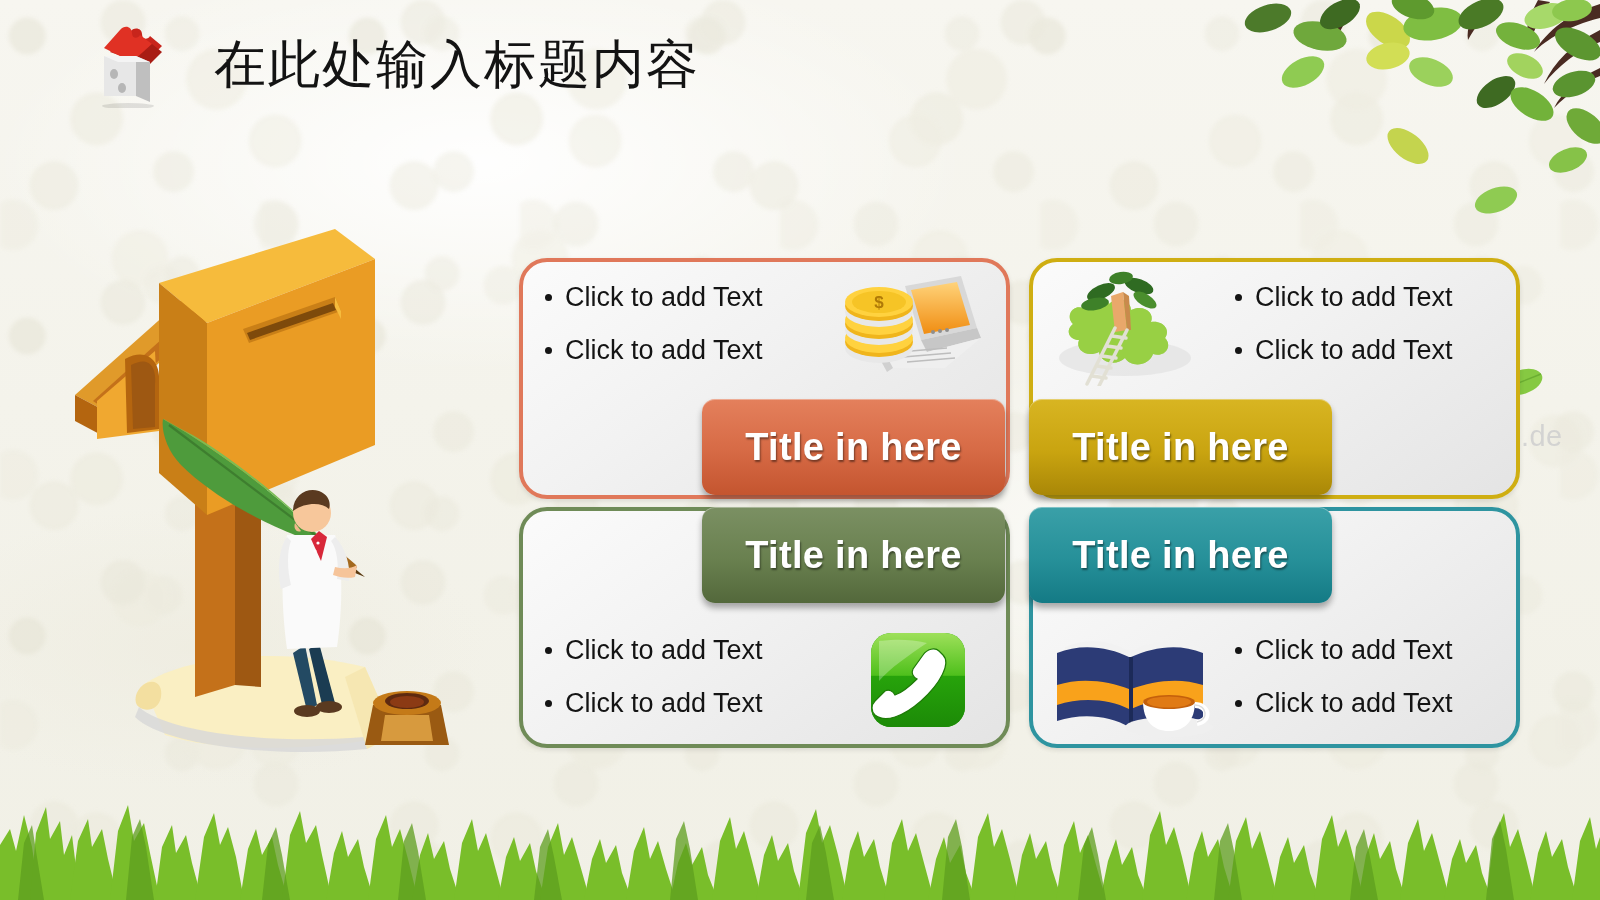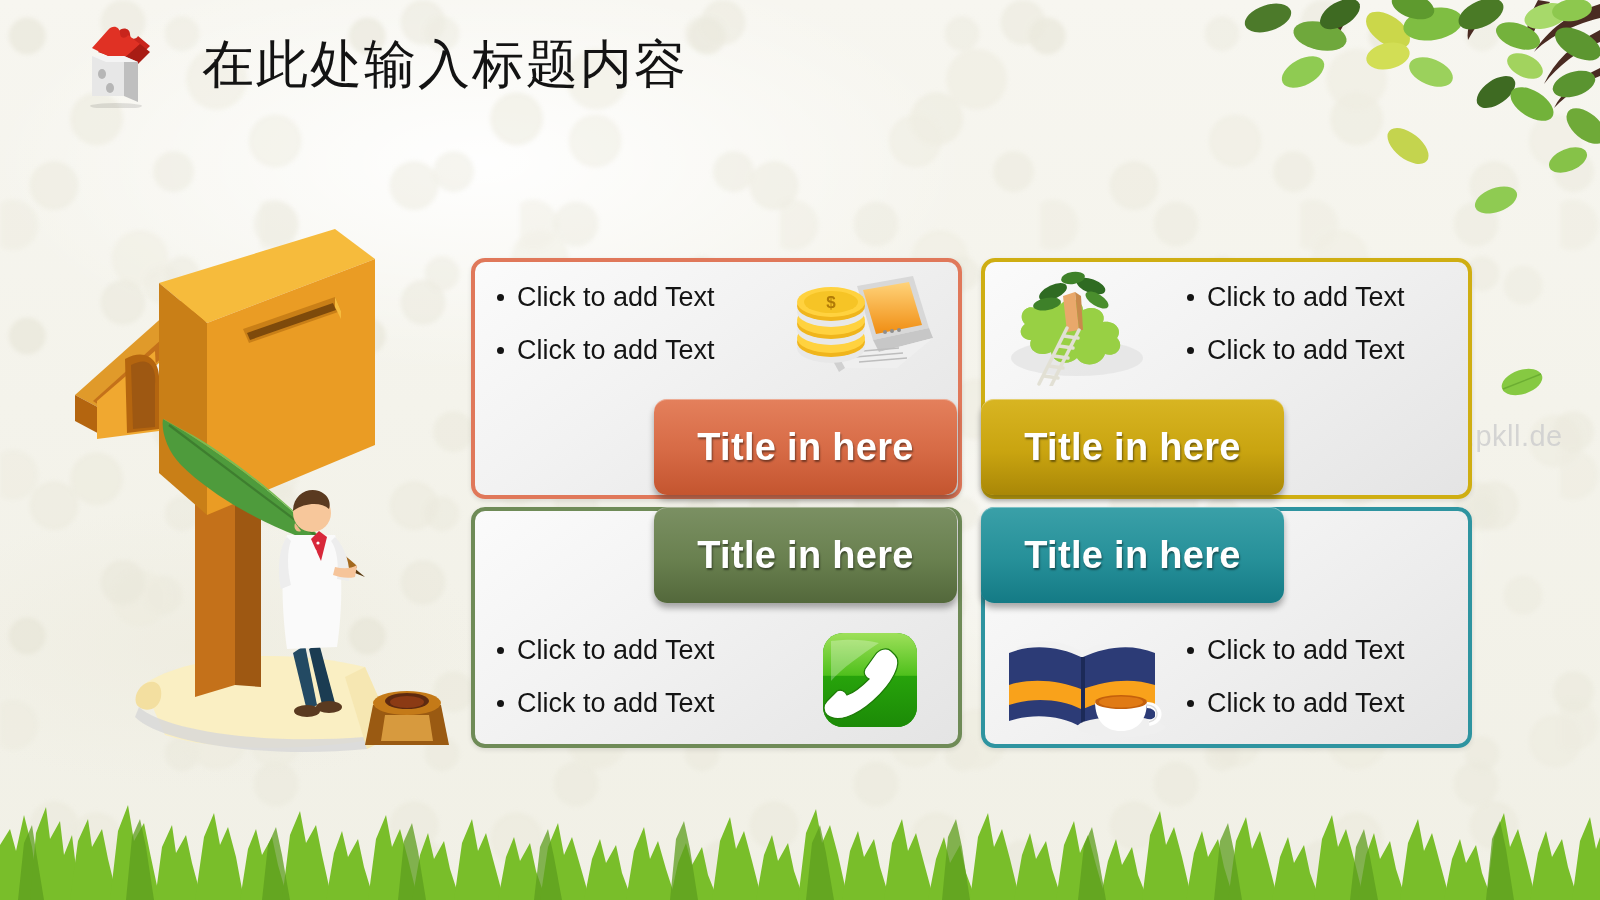--- a/index.html
+++ b/index.html
@@ -31,42 +31,43 @@
       radial-gradient(circle at 86% 47%, rgba(234,232,218,.7) 0 26px, transparent 27px),
       radial-gradient(circle at 92% 80%, rgba(229,227,212,.6) 0 22px, transparent 23px),
       radial-gradient(circle at 5% 90%, rgba(233,231,217,.6) 0 25px, transparent 26px),
       radial-gradient(circle at 48% 92%, rgba(230,228,213,.55) 0 19px, transparent 20px);
     background-size:340px 300px,420px 360px,300px 280px,380px 330px,260px 240px,
                     360px 320px,400px 340px,280px 260px,320px 300px,300px 280px,260px 250px,340px 310px;
     filter:blur(2px);
   }
 
   
-  #title-row{position:absolute;left:80px;top:22px;display:flex;align-items:center;}
+  #title-row{position:absolute;left:92px;top:22px;display:flex;align-items:center;}
   #puzzle-logo{width:78px;height:86px;flex:0 0 auto;}
   #slide-title{
     margin-left:44px;font-size:52px;line-height:1;color:#131313;
     font-family:"Liberation Serif","DejaVu Serif",serif;letter-spacing:2px;white-space:nowrap;
   }
 
   
   #branch{position:absolute;right:0;top:0;width:372px;height:215px;}
   #stray-leaf{position:absolute;left:1499px;top:362px;width:46px;height:40px;}
 
   
   #grass{position:absolute;left:0;bottom:0;width:1600px;height:115px;}
 
   
   #illustration{position:absolute;left:35px;top:215px;width:440px;height:560px;}
 
   
   .panel{
-    position:absolute;border-radius:14px;
+    position:absolute;border-radius:28px;
     background:linear-gradient(145deg,#FBFBFB 0%,#F2F2F2 42%,#E4E4E4 100%);
     box-shadow:0 2px 5px rgba(0,0,0,.10);
+    margin-left:48px;
   }
   #panel-1{left:471px;top:258px;width:483px;height:233px;border:4px solid #E0785A;}
   #panel-2{left:981px;top:258px;width:483px;height:233px;border:4px solid #CFAE12;}
   #panel-3{left:471px;top:507px;width:483px;height:233px;border:4px solid #6F8B57;}
   #panel-4{left:981px;top:507px;width:483px;height:233px;border:4px solid #2E94A0;}
 
   .bullets{position:absolute;font-size:27px;color:#141414;line-height:1.0;}
   .bullets .li{display:flex;align-items:center;white-space:nowrap;margin-bottom:26px;}
   .bullets .li:last-child{margin-bottom:0;}
   .dot{width:7px;height:7px;border-radius:50%;background:#141414;margin-right:13px;flex:0 0 auto;}

